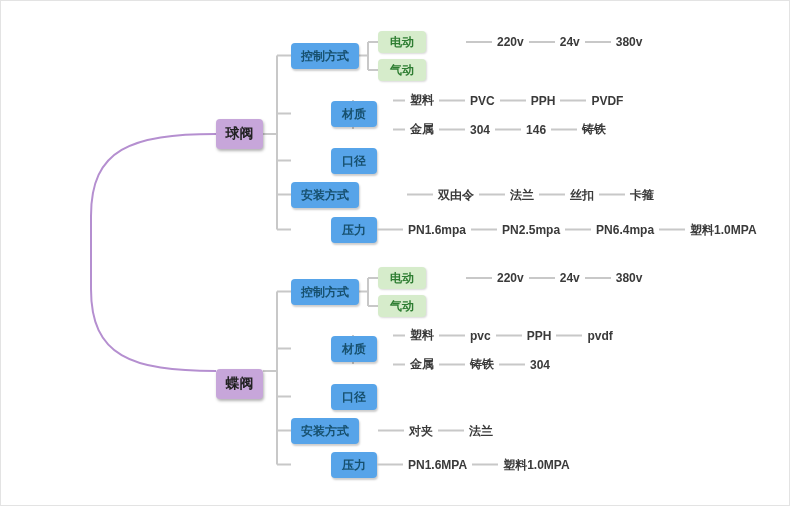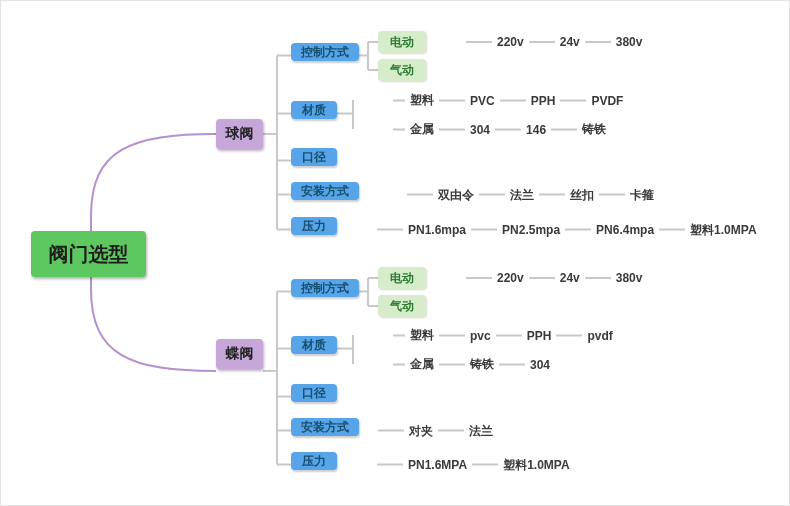--- a/index.html
+++ b/index.html
@@ -1,22 +1,22 @@
 <!DOCTYPE html>
 <html><head>
 <meta charset="utf-8">
 <style>
   html,body{margin:0;padding:0;background:#ffffff;font-family:"Liberation Sans","DejaVu Sans",sans-serif;}
   .canvas{position:relative;width:790px;height:506px;background:#ffffff;border:1px solid #e3e3e3;box-sizing:border-box;overflow:hidden;}
   svg.wires{position:absolute;left:0;top:0;width:790px;height:506px;}
   .node{position:absolute;display:flex;align-items:center;justify-content:center;border-radius:4px;font-weight:bold;box-sizing:border-box;white-space:nowrap;}
   .root{left:30px;top:230px;width:115px;height:46px;background:#5dc85f;color:#1d1d1d;font-size:20px;box-shadow:1px 2px 3px rgba(0,0,0,.3);}
   .lvl1{width:47px;height:30px;background:#c7a6da;color:#222222;font-size:14px;box-shadow:1px 2px 3px rgba(0,0,0,.3);}
-  .lvl2{height:18px;background:#57a4e9;color:#17506e;font-size:12px;box-shadow:1px 2px 2px rgba(0,0,0,.2);}
-  .w68{width:68px;} .w46{width:46px;}
+  .lvl2{height:26px;background:#57a4e9;color:#17506e;font-size:12px;box-shadow:1px 2px 2px rgba(0,0,0,.2);}
+  .w68{width:68px;} .w46{width:46px;margin-left:40px;}
   .lvl3{width:48px;height:22px;background:#d6eccb;color:#2e7d32;font-size:12px;box-shadow:1px 1px 2px rgba(0,0,0,.15);}
   .chain{position:absolute;display:flex;align-items:center;transform:translateY(-50%);white-space:nowrap;padding-left:40px;}
   .seg{height:2px;background:#c8c8c8;margin:0 5px;flex:0 0 auto;}
   .chain .seg:first-child{margin-left:0;}
   .s26{width:26px;} .s12{width:12px;}
   .leaf{font-size:12px;font-weight:bold;color:#3a3a3a;}
 </style>
 </head>
 <body>
 
@@ -29,21 +29,20 @@
 
     <path d="M262 133 L276 133 M276 54.5 L276 228.5 M276 54.5 L290 54.5 M276 112.5 L290 112.5 M276 159.5 L290 159.5 M276 193.5 L290 193.5 M276 228.5 L290 228.5" fill="none" stroke="#c8c8c8" stroke-width="2"></path>
     <path d="M358 54.5 L367 54.5 M367 41 L367 69 M367 41 L377 41 M367 69 L377 69" fill="none" stroke="#c8c8c8" stroke-width="2"></path>
     <path d="M336 112.5 L352 112.5 M352 99 L352 128" fill="none" stroke="#c8c8c8" stroke-width="2"></path>
 
     <path d="M262 370 L276 370 M276 290.5 L276 463.5 M276 290.5 L290 290.5 M276 347.5 L290 347.5 M276 395.5 L290 395.5 M276 429.5 L290 429.5 M276 463.5 L290 463.5" fill="none" stroke="#c8c8c8" stroke-width="2"></path>
     <path d="M358 290.5 L367 290.5 M367 277 L367 305 M367 277 L377 277 M367 305 L377 305" fill="none" stroke="#c8c8c8" stroke-width="2"></path>
     <path d="M336 347.5 L352 347.5 M352 334 L352 363" fill="none" stroke="#c8c8c8" stroke-width="2"></path>
   </svg>
 
-  <div class="node root">阀门选型</div>
 
   <div class="node lvl1" style="left:215px;top:118px">球阀</div>
 
   <div class="node lvl2 w68" style="left:290px;top:42px">控制方式</div>
   <div class="node lvl3" style="left:377px;top:30px">电动</div>
   <div class="node lvl3" style="left:377px;top:58px">气动</div>
 
   <div class="chain" style="left:425px;top:41px">
     <span class="seg s26"></span>
     <span class="leaf">220v</span>
@@ -96,21 +95,21 @@
     <span class="seg s26"></span>
     <span class="leaf">PN1.6mpa</span>
     <span class="seg s26"></span>
     <span class="leaf">PN2.5mpa</span>
     <span class="seg s26"></span>
     <span class="leaf">PN6.4mpa</span>
     <span class="seg s26"></span>
     <span class="leaf">塑料1.0MPA</span>
   </div>
 
-  <div class="node lvl1" style="left:215px;top:338px">蝶阀</div>
+  <div class="node lvl1" style="left:215px;top:368px">蝶阀</div>
 
   <div class="node lvl2 w68" style="left:290px;top:278px">控制方式</div>
   <div class="node lvl3" style="left:377px;top:266px">电动</div>
   <div class="node lvl3" style="left:377px;top:294px">气动</div>
 
   <div class="chain" style="left:425px;top:277px">
     <span class="seg s26"></span>
     <span class="leaf">220v</span>
     <span class="seg s26"></span>
     <span class="leaf">24v</span>

